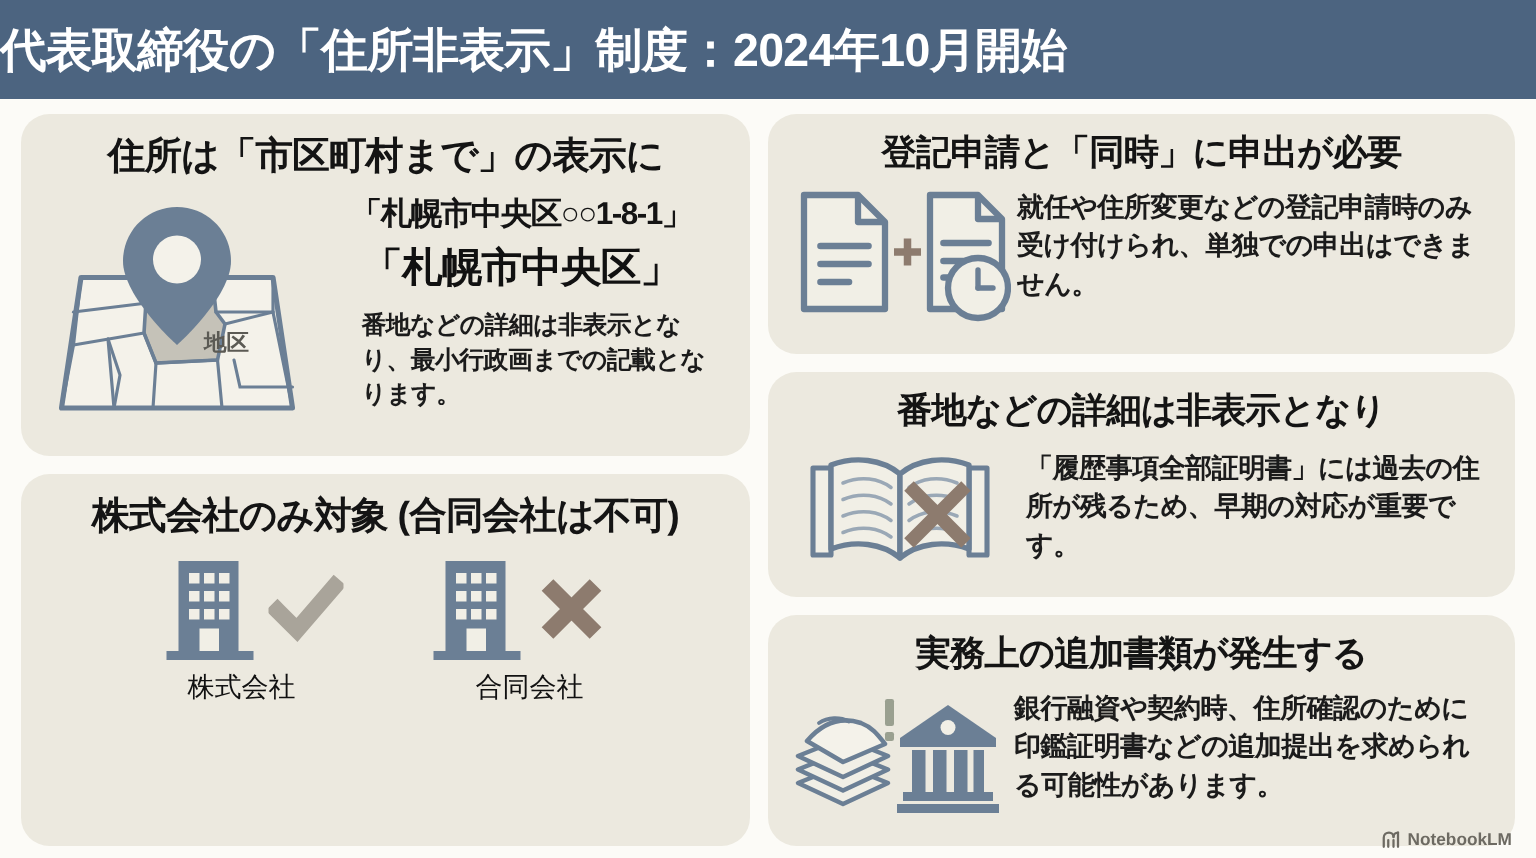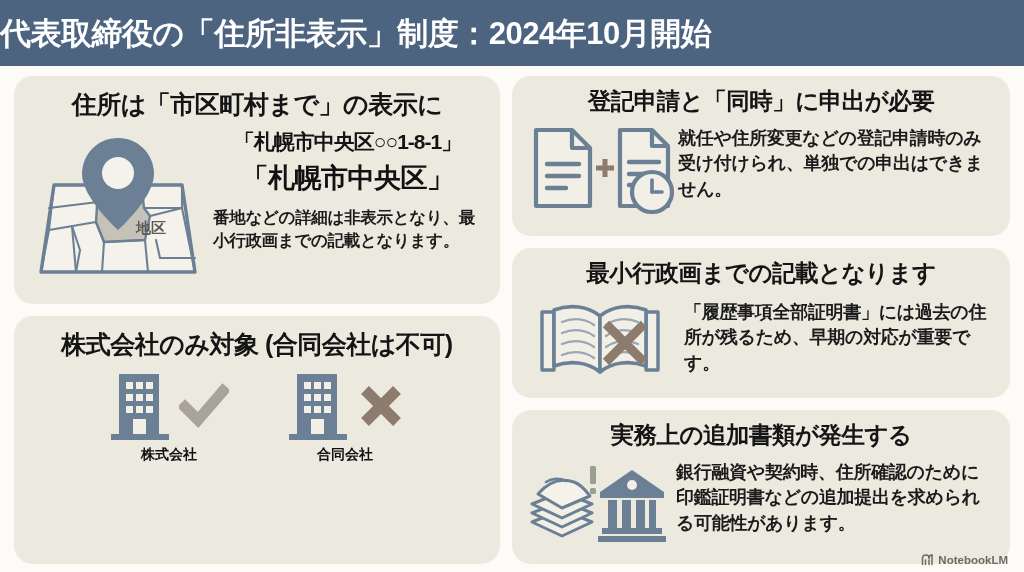--- a/index.html
+++ b/index.html
@@ -85,32 +85,32 @@
   #addr-texts { flex: 1; padding-left: 6px; }
   #addr-before {
     font-size: 21px; font-weight: bold; color: #141414;
     text-align: center; letter-spacing: -1px; white-space: nowrap;
   }
   #addr-after {
     font-size: 27px; font-weight: bold; color: #111111;
     text-align: center; letter-spacing: -0.5px; margin-top: 4px;
     white-space: nowrap;
   }
-  #addr-note { font-size: 16.5px; margin-top: 10px; }
+  #addr-note { font-size: 16.5px; margin-top: 10px; margin-left: 28px; }
 
   
   #card-company { flex: 1; padding: 14px 18px 12px 18px; }
   #card-company .card-title { font-size: 25px; text-align: center; }
   #company-row {
     display: flex; justify-content: center;
     gap: 58px; margin-top: 10px;
   }
   .company-item { display: flex; align-items: center; gap: 8px; }
   .company-label {
-    font-size: 14px; font-weight: bold; color: #111;
+    font-size: 18px; font-weight: normal; color: #111;
     text-align: center; margin-top: 2px;
   }
   #company-labels {
     display: flex; justify-content: center; gap: 120px; margin-top: 2px;
   }
   #company-note { font-size: 16.5px; margin-top: 8px; padding-left: 8px; }
 
   
   #card-simultaneous { height: 160px; padding: 12px 16px 10px 16px; }
   #card-history      { height: 150px; padding: 12px 16px 10px 16px; }
@@ -290,21 +290,21 @@
                 <path d="M124 56 V68"></path>
                   <path d="M124 68 H134"></path>
               </g>
             </svg>
           </div>
           <div class="right-text card-body">就任や住所変更などの登記申請時のみ受け付けられ、単独での申出はできません。</div>
         </div>
       </div>
 
       <div class="card card-right" id="card-history">
-        <div class="card-title">最小行政画までの記載となります</div>
+        <div class="card-title">番地などの詳細は非表示となり</div>
         <div class="right-row">
           <div class="right-icon">
             <svg width="128" height="84" viewBox="0 0 128 84">
 
               <path d="M6 16 H18 V74 H6 Z" fill="#f1efe6" stroke="#6b7f95" stroke-width="3.4" stroke-linejoin="round"></path>
               <path d="M110 16 H122 V74 H110 Z" fill="#f1efe6" stroke="#6b7f95" stroke-width="3.4" stroke-linejoin="round"></path>
 
               <path d="M18 14 C34 8 52 10 64 20 V76 C52 66 34 64 18 70 Z" fill="#f1efe6" stroke="#6b7f95" stroke-width="3.6" stroke-linejoin="round"></path>
 
               <path d="M110 14 C94 8 76 10 64 20 V76 C76 66 94 64 110 70 Z" fill="#f1efe6" stroke="#6b7f95" stroke-width="3.6" stroke-linejoin="round"></path>

